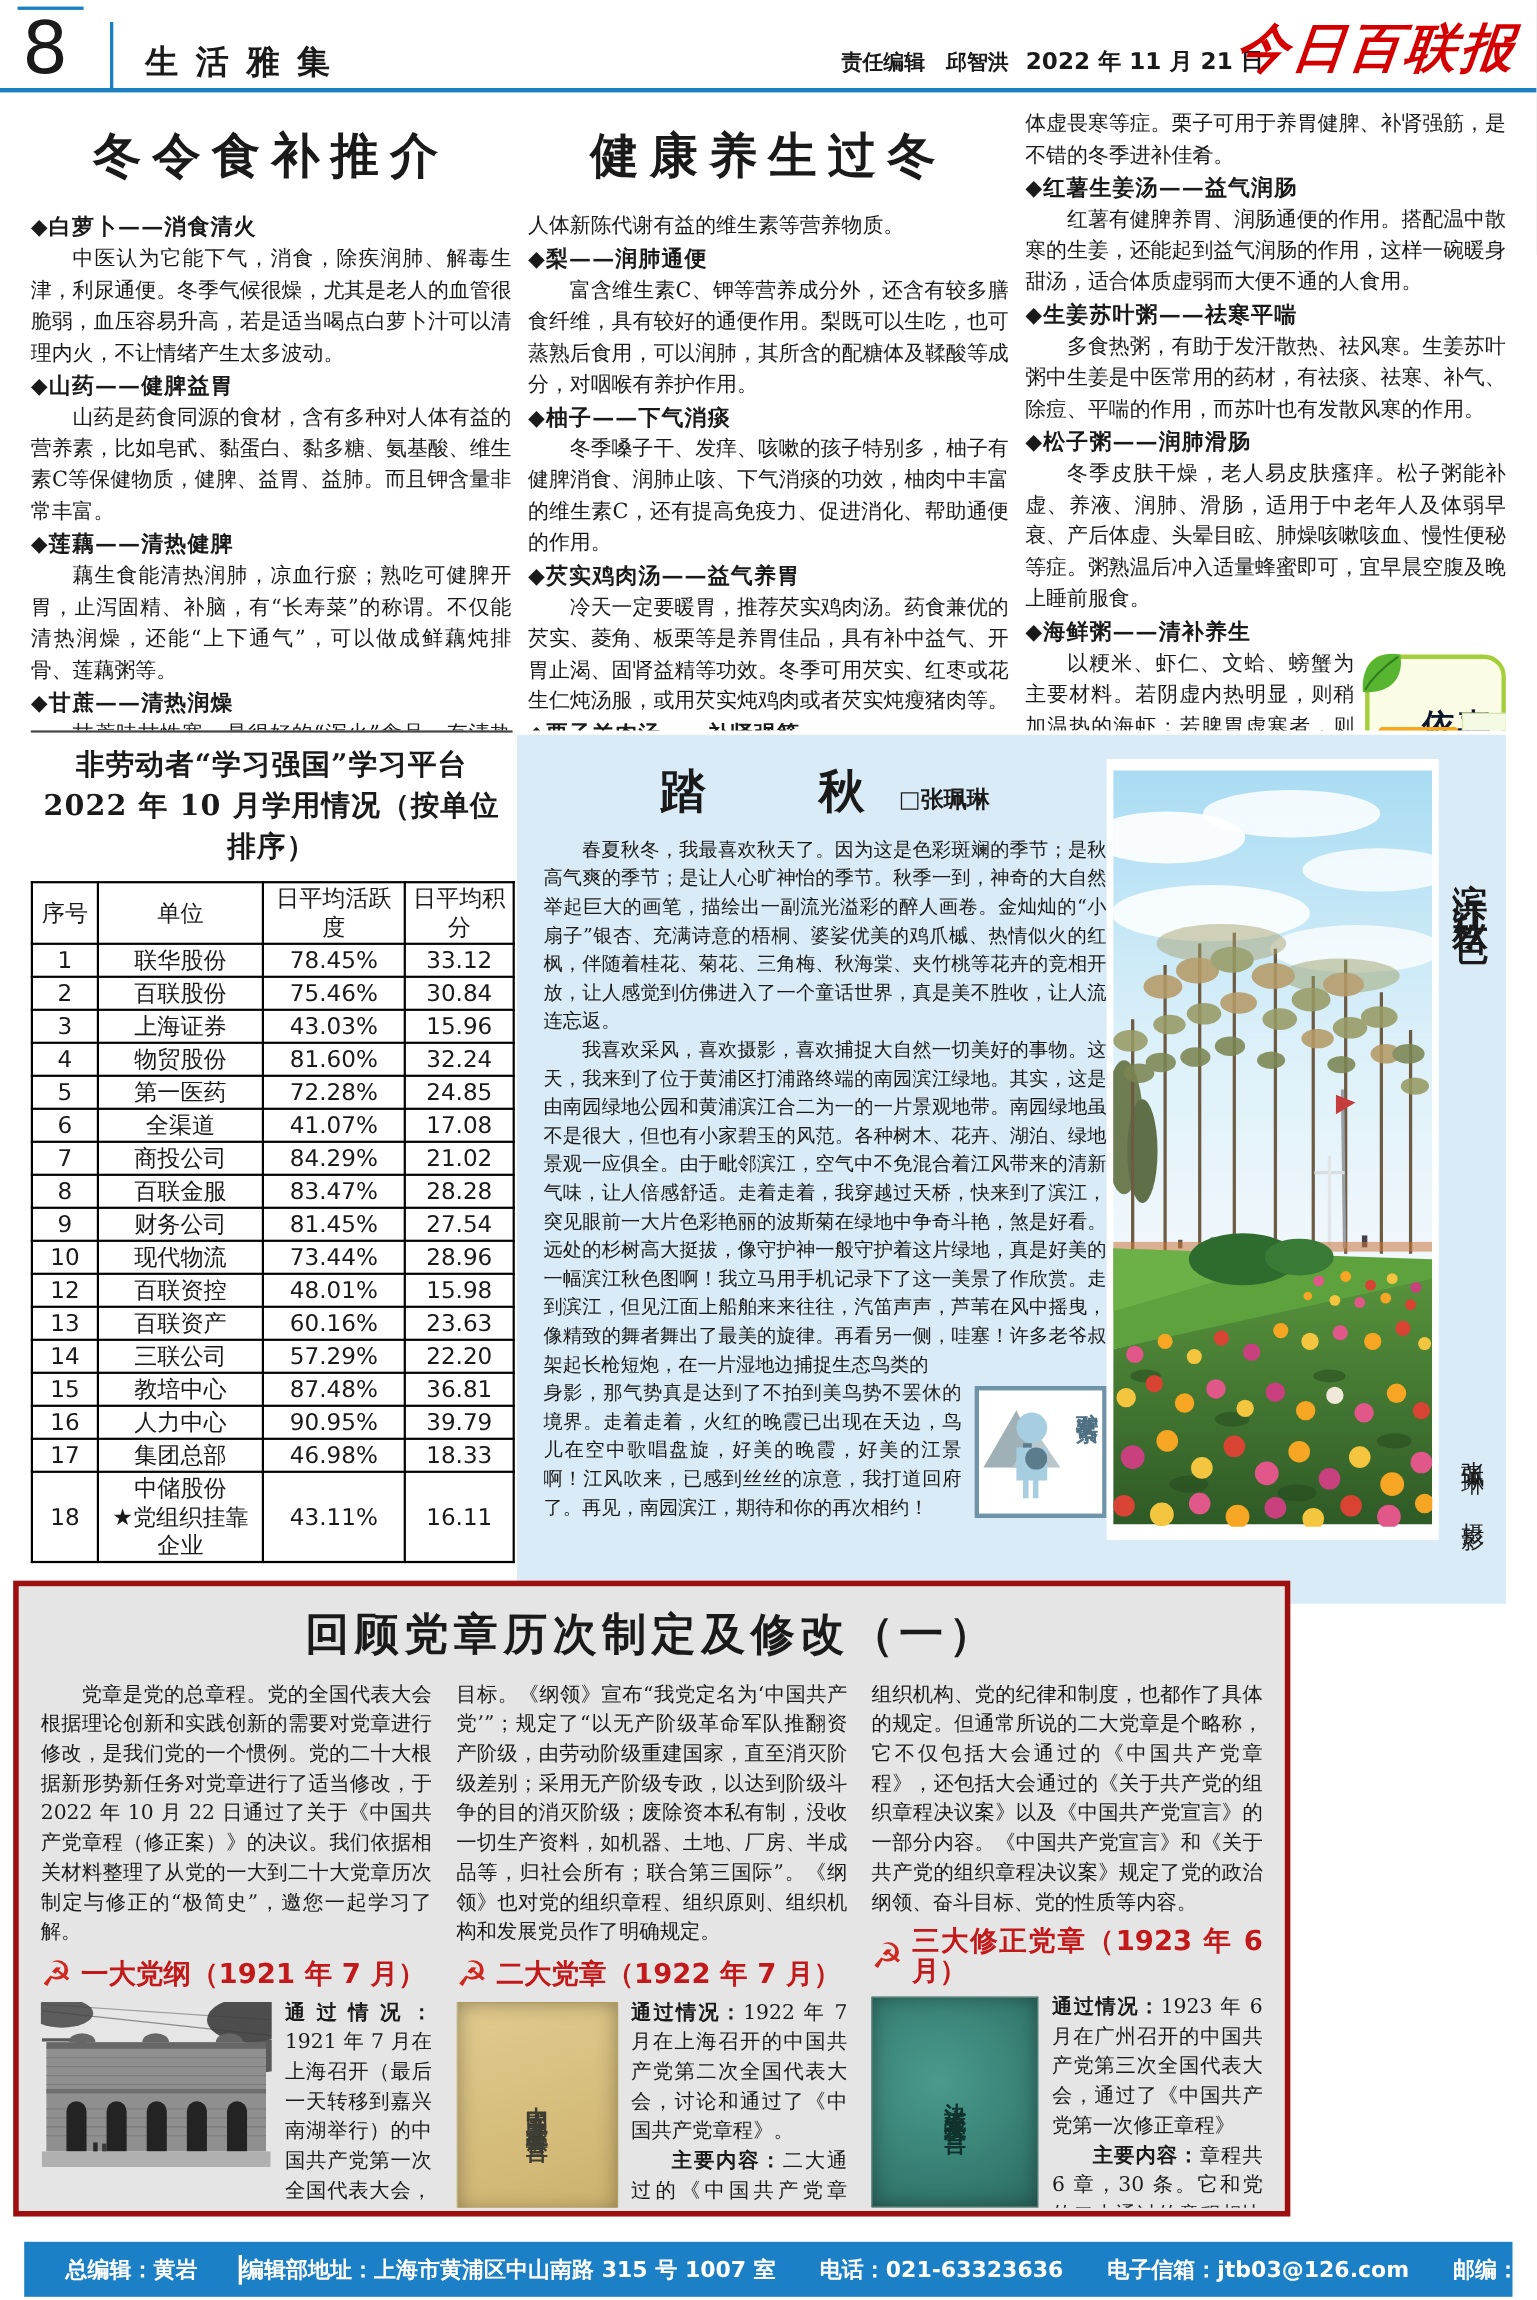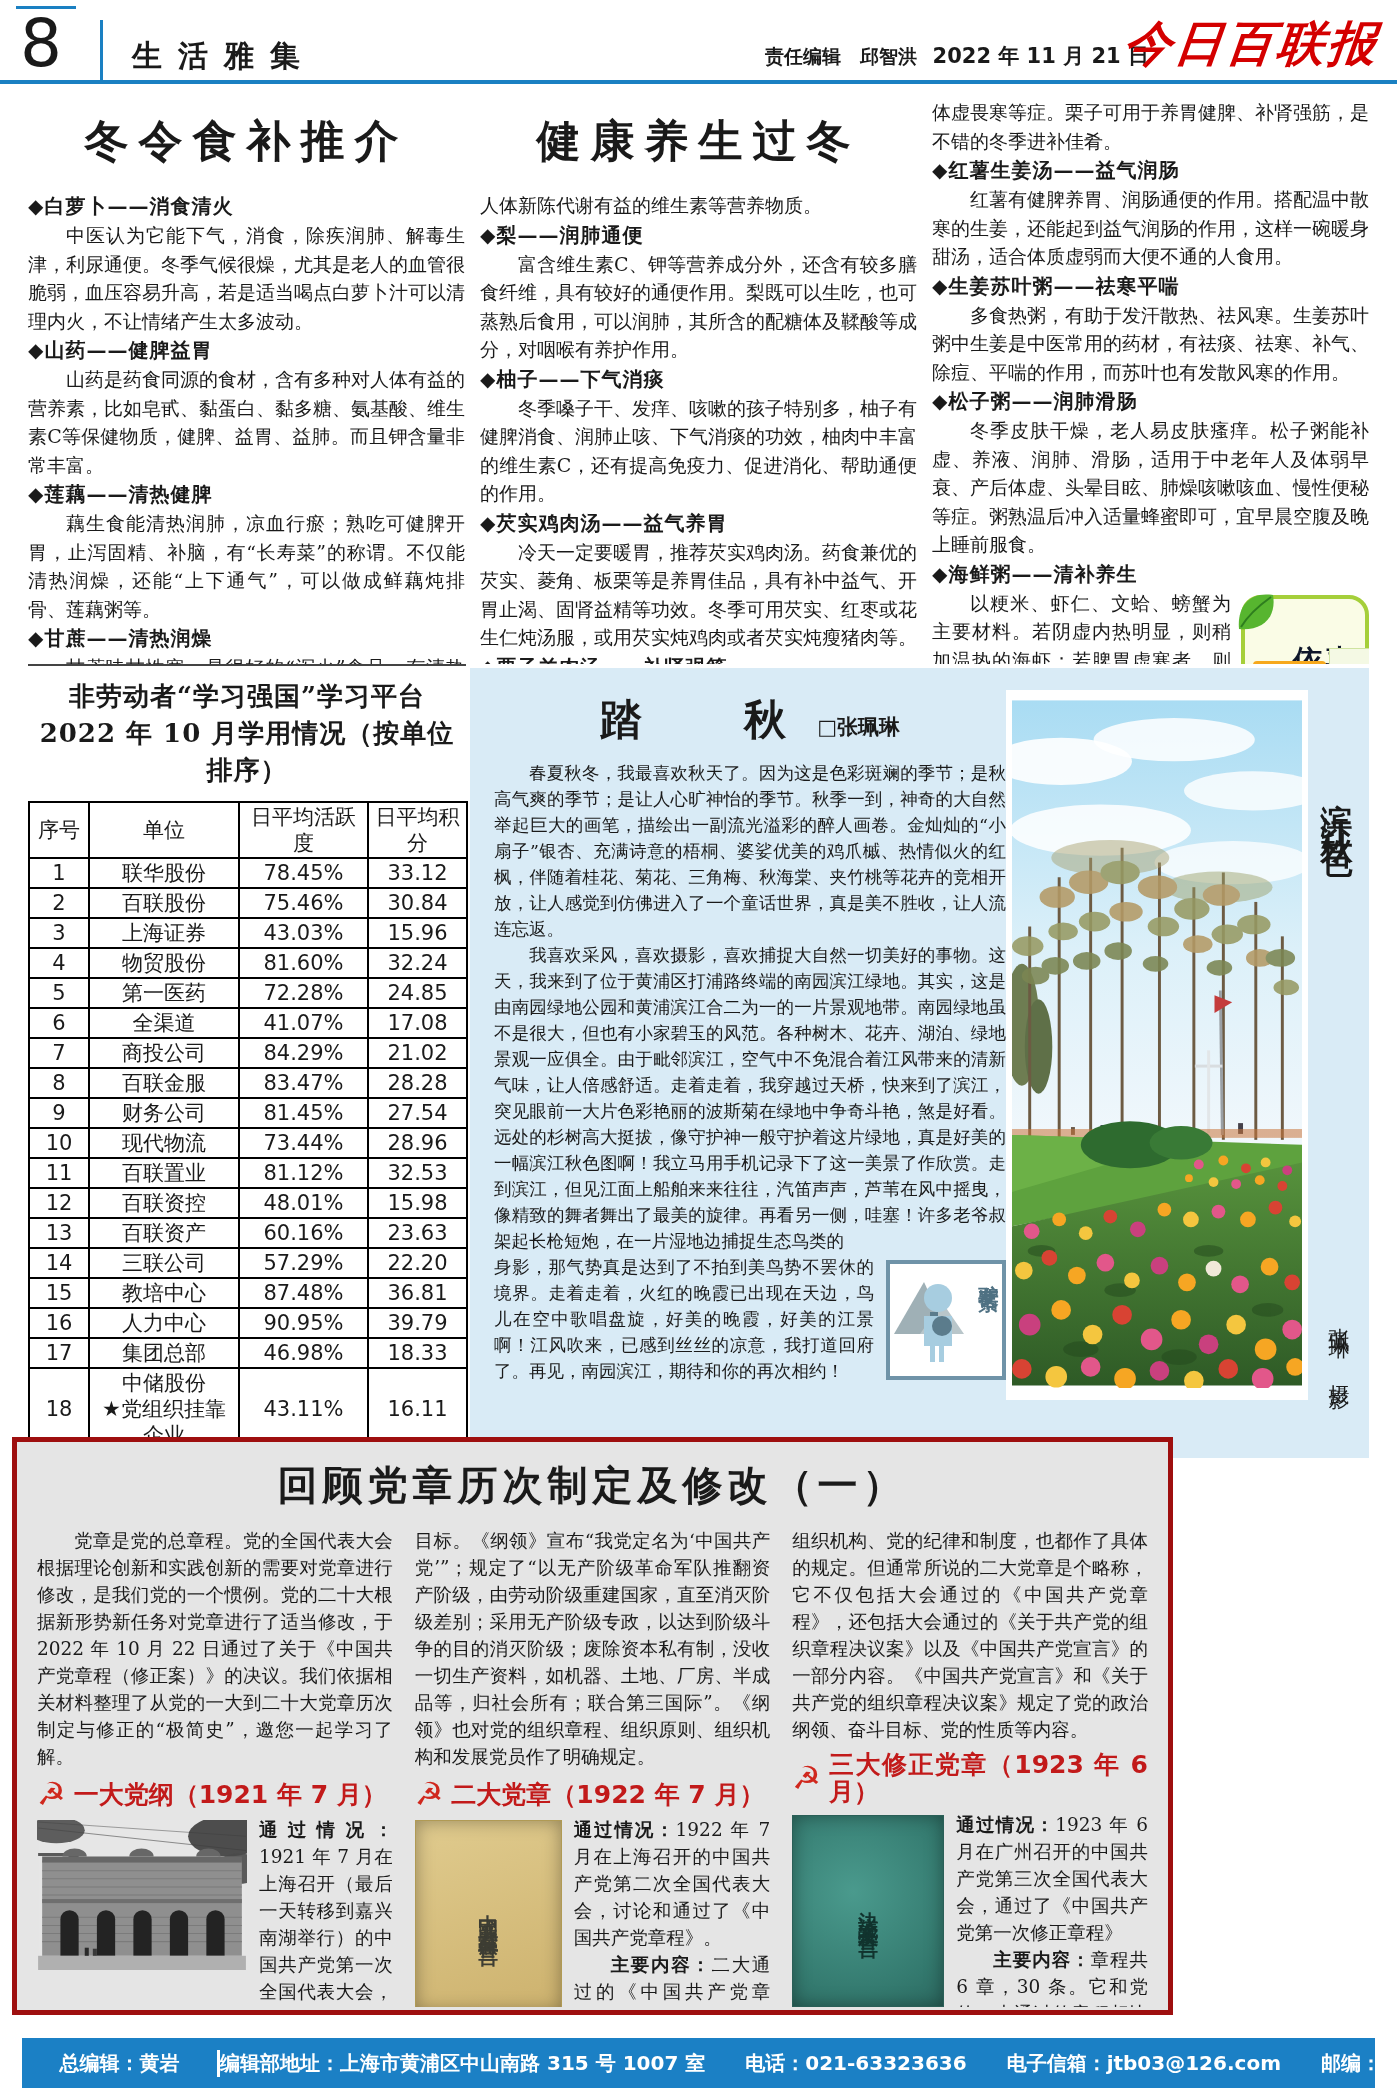--- a/index.html
+++ b/index.html
@@ -247,26 +247,20 @@
             <td>27.54</td>
           </tr>
 
           <tr>
             <td>10</td>
             <td class="unit">现代物流</td>
             <td>73.44%</td>
             <td>28.96</td>
           </tr>
 
-          <tr>
-            <td>11</td>
-            <td class="unit">百联置业</td>
-            <td>81.12%</td>
-            <td>32.53</td>
-          </tr>
 
           <tr>
             <td>12</td>
             <td class="unit">百联资控</td>
             <td>48.01%</td>
             <td>15.98</td>
           </tr>
 
           <tr>
             <td>13</td>

